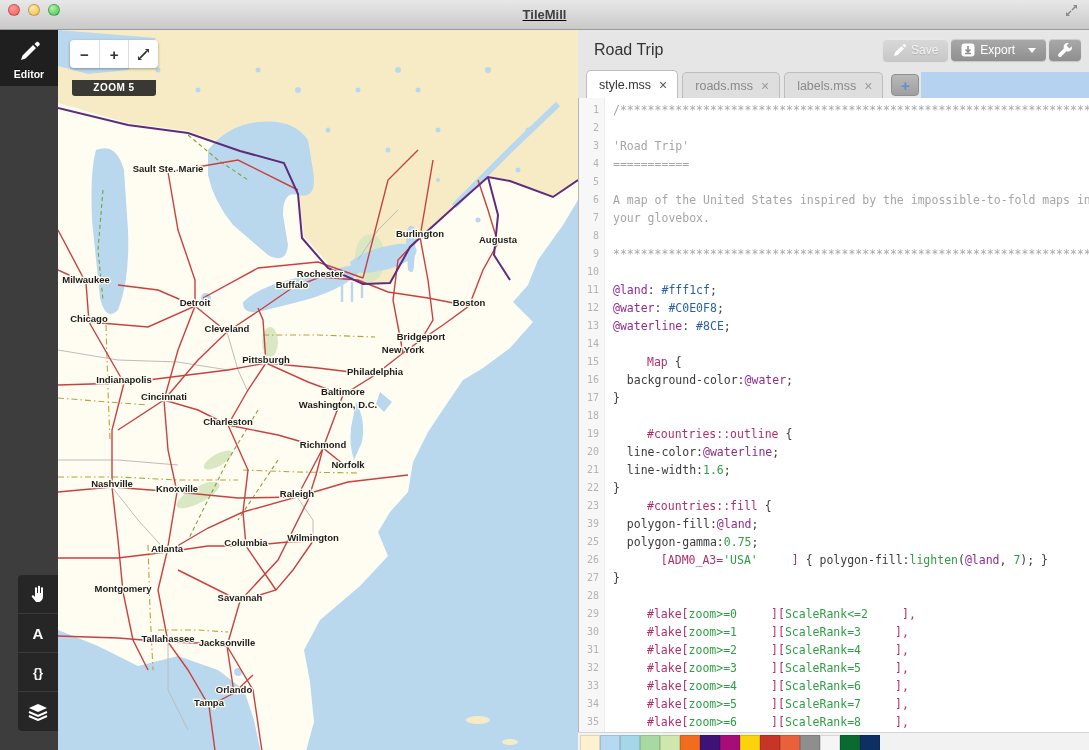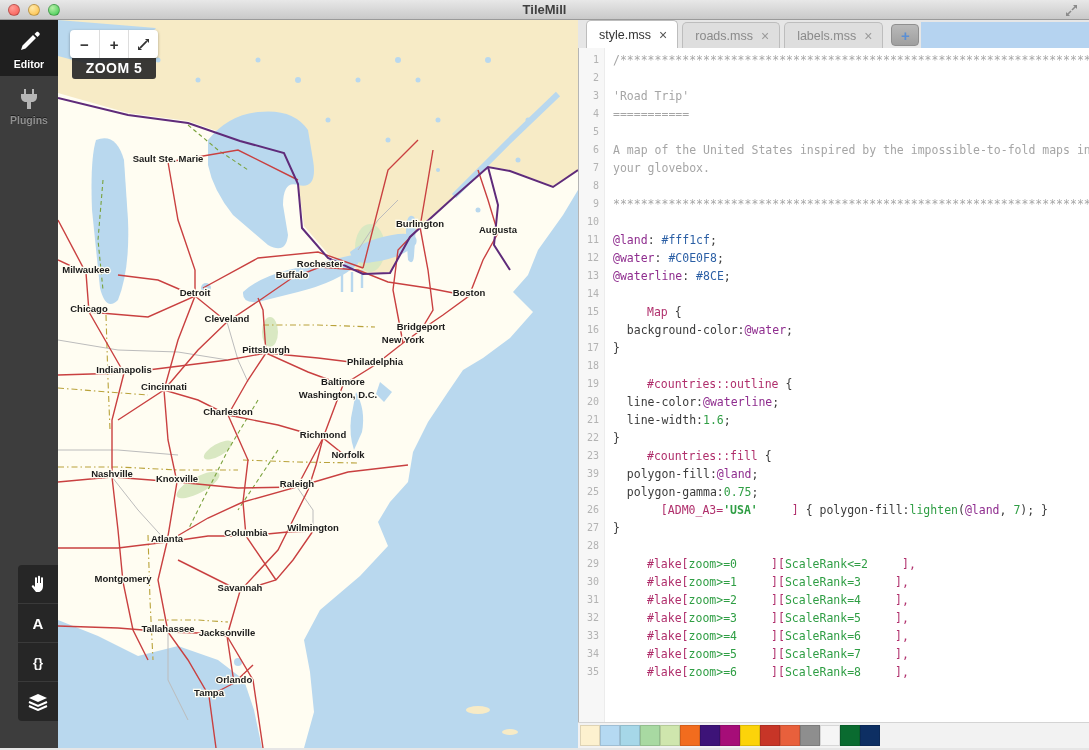--- a/index.html
+++ b/index.html
@@ -1,22 +1,22 @@
 <!DOCTYPE html>
 <html><head>
 <meta charset="utf-8">
 <style>
   * { margin:0; padding:0; box-sizing:border-box; }
   html,body { width:1089px; height:750px; overflow:hidden;
     font-family:"Liberation Sans", sans-serif; background:#e6e6e6; }
 
   
-  .titlebar { height:20px; background:linear-gradient(#e8e8e8,#c9c9c9);
+  .titlebar { height:30px; background:linear-gradient(#e8e8e8,#c9c9c9);
     border-bottom:1px solid #9a9a9a; position:relative;
-    display:flex; align-items:center; justify-content:center; }
+    display:flex; align-items:center; justify-content:center;text-decoration:underline; }
   .titlebar .title { font-size:13px; font-weight:bold; color:#3f3f3f; }
   .traffic { position:absolute; left:8px; top:4px; display:flex; gap:8px; }
   .traffic span { width:12px; height:12px; border-radius:50%; display:block;
     border:1px solid rgba(0,0,0,.25); }
   .tl-red{background:radial-gradient(circle at 35% 30%,#ff9d96,#f95750);}
   .tl-yellow{background:radial-gradient(circle at 35% 30%,#ffe9a8,#fdbc40);}
   .tl-green{background:radial-gradient(circle at 35% 30%,#b8f0a8,#35c84b);}
   .fullscreen-ico { position:absolute; right:10px; top:4px; cursor:pointer; }
 
   
@@ -43,22 +43,22 @@
   .map-area { width:520px; height:728px; position:relative; flex:none;
     background:#b9d8ee; border-right:1px solid #a8a8a8; }
   .map-area svg.map { display:block; }
   .zoom-ctl { position:absolute; left:12px; top:10px; width:88px; }
   .zoom-btns { display:flex; background:#fff; border-radius:4px;
     box-shadow:0 1px 3px rgba(0,0,0,.35); overflow:hidden; height:28px; }
   .zoom-btns .zb { flex:1; display:flex; align-items:center; justify-content:center;
     border-right:1px solid #ddd; cursor:pointer; font-size:15px; color:#333;
     font-weight:bold; }
   .zoom-btns .zb:last-child { border-right:none; }
-  .zoom-badge { margin:0 2px; background:rgba(40,40,40,.92); color:#fff;
-    font-size:14px; font-weight:bold; text-align:center; padding:2px 0 3px;
+  .zoom-badge { margin:12px 2px; background:rgba(40,40,40,.92); color:#fff;
+    font-size:10px; font-weight:bold; text-align:center; padding:2px 0 3px;
     border-radius:0 0 3px 3px; letter-spacing:.5px; }
   .city { font-size:9.5px; font-weight:bold; fill:#1b1b1b;
     stroke:#fffdf2; stroke-width:2.4px; paint-order:stroke; text-anchor:middle;
     font-family:"Liberation Sans",sans-serif; }
 
   
   .panel { width:511px; height:728px; display:flex; flex-direction:column;
     background:#e6e6e6; flex:none; }
   .panel-header { height:40px; display:flex; align-items:center;
     padding:0 8px 0 16px; }
@@ -95,21 +95,21 @@
     text-align:right; padding:3px 5px 0 0; color:#b3b3b3; font-size:10px; flex:none; }
   .gutter div { height:18px; line-height:18px; }
   .code-lines { flex:1; padding:3px 0 0 8px; white-space:pre; overflow:hidden; }
   .cm-line { height:18px; }
   .tk-p { color:#3b3b3b; }
   .tk-c { color:#a5a5a5; }
   .tk-v { color:#8f2d8f; }
   .tk-a { color:#2b5fa5;text-align:right; }
   .tk-k { color:#b02f6c;padding-left:34px; }
   .tk-n { color:#2f9e44; }
-  .tk-s { color:#2f9e44;font-weight:bold; }
+  .tk-s { color:#2f9e44; }
 
   .palette { height:26px; background:#f2f2f2; border-top:1px solid #d4d4d4;
     display:flex; align-items:stretch; padding:2px 0 2px 2px; }
   .swatch { width:20px; cursor:pointer; outline:1px solid rgba(0,0,0,.12);
     outline-offset:-1px; }
 </style>
 </head>
 <body>
 
 <div class="titlebar">
@@ -130,27 +130,20 @@
 </div>
 
 <div class="app">
 
   <nav class="sidebar">
     <div class="side-item active">
       <svg width="26" height="24" viewBox="0 0 26 24">
           <path d="M5 19l1.5-4.5L17 4l3 3L9.5 17.5 5 19zm13.5-16l1.8-1.8c.6-.6 1.6-.6 2.2 0l.8.8c.6.6.6 1.6 0 2.2L21.5 6l-3-3z" fill="#fff"></path>
         </svg>
       <span class="lbl">Editor</span>
-    </div>
-    <div class="side-item">
-      <svg width="26" height="24" viewBox="0 0 26 24">
-          <path d="M8 2h2v5H8zM16 2h2v5h-2z" fill="#fff"></path>
-          <path d="M5 7h16v3c0 3-2.5 5-5 5h-1v7h-4v-7h-1c-2.5 0-5-2-5-5V7z" fill="#fff"></path>
-        </svg>
-      <span class="lbl">Plugins</span>
     </div>
 
     <div class="side-tools">
       <div class="tool-btn">
         <svg width="18" height="20" viewBox="0 0 18 20">
             <path d="M7 18l-4-5c-.8-1 .6-2.4 1.6-1.5L6 13V4.3C6 3 8 3 8 4.3V9h1V2.8C9 1.5 11 1.5 11 2.8V9h1V4.3C12 3 14 3 14 4.3V12c0 3.5-2 6-4.5 6H7z" fill="#fff"></path>
           </svg>
       </div>
       <div class="tool-btn">
         <span>A</span>
@@ -334,20 +327,44 @@
                 <path d="M3.2 9.8 L9.8 3.2" stroke="#333" stroke-width="1.8"></path>
               </g>
             </svg>
         </div>
       </div>
       <div class="zoom-badge">ZOOM 5</div>
     </div>
   </div>
 
   <div class="panel">
+    <div class="panel-header">
+      <h1 class="panel-title">Road Trip</h1>
+      <div class="actions">
+        <div class="btn btn-save">
+          <svg width="13" height="13" viewBox="0 0 13 13">
+              <path d="M1 12l1-3.5L8.5 2l2.5 2.5L4.5 11 1 12zm8.5-10.8l1-1c.4-.4 1-.4 1.4 0l1 1c.4.4.4 1 0 1.4l-1 1-2.4-2.4z" fill="#fff"></path>
+            </svg>
+          <span>Save</span>
+        </div>
+        <div class="btn btn-export">
+          <svg width="14" height="14" viewBox="0 0 14 14">
+              <rect x="0.5" y="0.5" width="13" height="13" rx="3" fill="#fff"></rect>
+              <path d="M7 3v5M4.5 6.5L7 9l2.5-2.5M4 10.5h6" stroke="#8f8f8f" stroke-width="1.6" fill="none"></path>
+            </svg>
+          <span>Export</span>
+          <span class="caret"></span>
+        </div>
+        <div class="btn btn-wrench">
+          <svg width="16" height="16" viewBox="0 0 16 16">
+              <path d="M14.7 4.2a4 4 0 0 1-5.3 5L4.2 14.4a1.5 1.5 0 0 1-2.6-2.6l5.2-5.2a4 4 0 0 1 5-5.3L9.5 3.6l2.9 2.9 2.3-2.3z" fill="#fff"></path>
+            </svg>
+        </div>
+      </div>
+    </div>
 
     <div class="tabbar">
       <div class="tab active">
         <span>style.mss</span>
         <span class="x">×</span>
       </div>
       <div class="tab">
         <span>roads.mss</span>
         <span class="x">×</span>
       </div>

